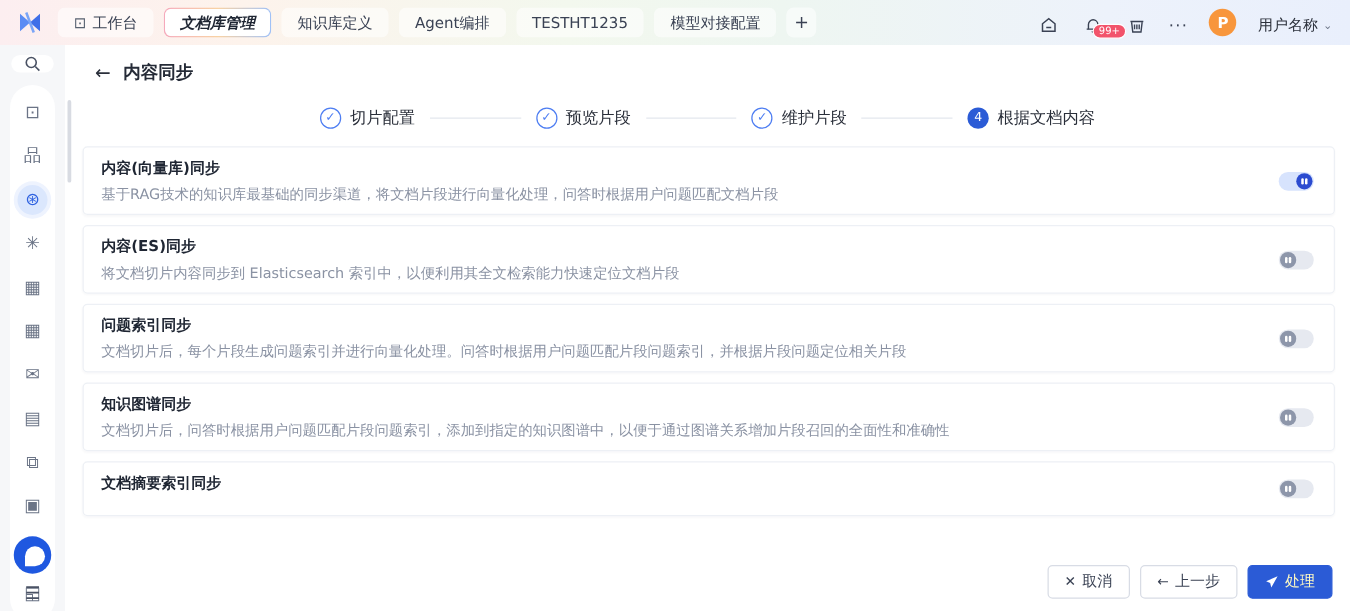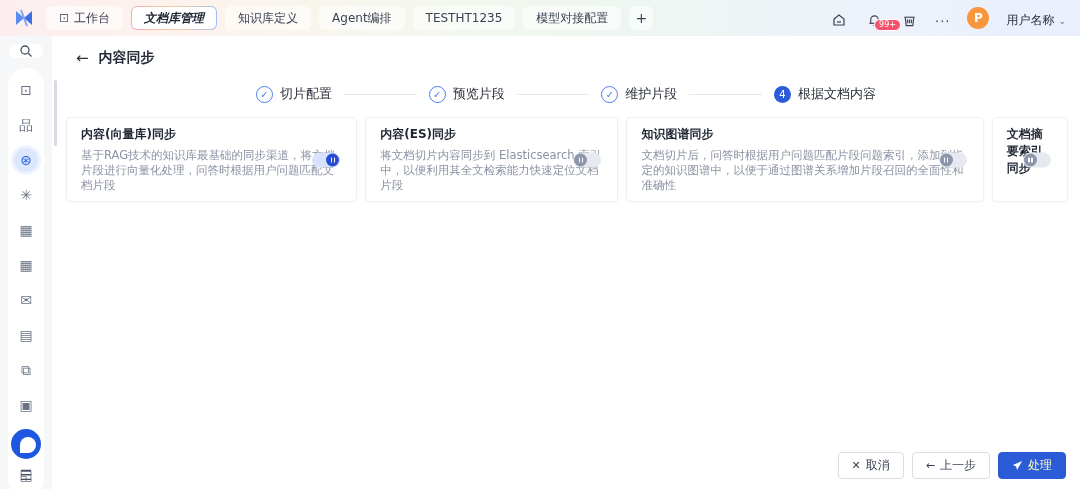--- a/index.html
+++ b/index.html
@@ -63,21 +63,21 @@
   
   .stepper { display:flex; align-items:center; width:620px; margin:18px auto 14px auto; }
   .step { display:flex; align-items:center; gap:7px; white-space:nowrap; }
   .s-circle { width:17px; height:17px; border-radius:50%; display:flex; align-items:center; justify-content:center; font-size:10px; }
   .s-circle.done { border:1px solid #4d7df2; color:#4d7df2; background:#fff; }
   .s-circle.current { background:#2b5bd6; color:#fff; }
   .s-label { font-size:13px; color:#2a2f3a; }
   .s-line { flex:1; height:1px; background:#e4e7ee; margin:0 12px; }
 
   
-  .cards { padding:0 12px 0 14px; display:flex; flex-direction:row; gap:8px; }
+  .cards { padding:0 12px 0 14px; display:flex; flex-direction:column; gap:8px; }
   .card { border:1px solid #edf0f5; border-radius:4px; padding:8px 14px; position:relative; min-height:44px;
     box-shadow:0 1px 2px rgba(30,40,70,.03); }
   .c-title { font-size:12px; font-weight:bold; color:#1f2633; margin-bottom:5px; }
   .c-desc { font-size:11.5px; color:#8a92a3; }
   .toggle { position:absolute; right:16px; top:50%; transform:translateY(-50%);
     width:28px; height:15px; border-radius:8px; background:#e6e9f0; cursor:pointer; }
   .knob { position:absolute; top:1px; left:1px; width:13px; height:13px; border-radius:50%; background:#8d96aa;
     display:flex; align-items:center; justify-content:center; gap:1.5px; }
   .knob i { display:block; width:1.5px; height:5px; background:#fff; border-radius:1px; }
   .toggle.on { background:#d7e3fd; }
@@ -232,20 +232,30 @@
           <div class="c-title">内容(ES)同步</div>
           <div class="c-desc">将文档切片内容同步到 Elasticsearch 索引中，以便利用其全文检索能力快速定位文档片段</div>
           <div class="toggle">
               <div class="knob">
                 <i></i>
                 <i></i>
               </div>
             </div>
         </div>
 
+        <div class="card">
+          <div class="c-title">问题索引同步</div>
+          <div class="c-desc">文档切片后，每个片段生成问题索引并进行向量化处理。问答时根据用户问题匹配片段问题索引，并根据片段问题定位相关片段</div>
+          <div class="toggle">
+              <div class="knob">
+                <i></i>
+                <i></i>
+              </div>
+            </div>
+        </div>
 
         <div class="card">
           <div class="c-title">知识图谱同步</div>
           <div class="c-desc">文档切片后，问答时根据用户问题匹配片段问题索引，添加到指定的知识图谱中，以便于通过图谱关系增加片段召回的全面性和准确性</div>
           <div class="toggle">
               <div class="knob">
                 <i></i>
                 <i></i>
               </div>
             </div>

